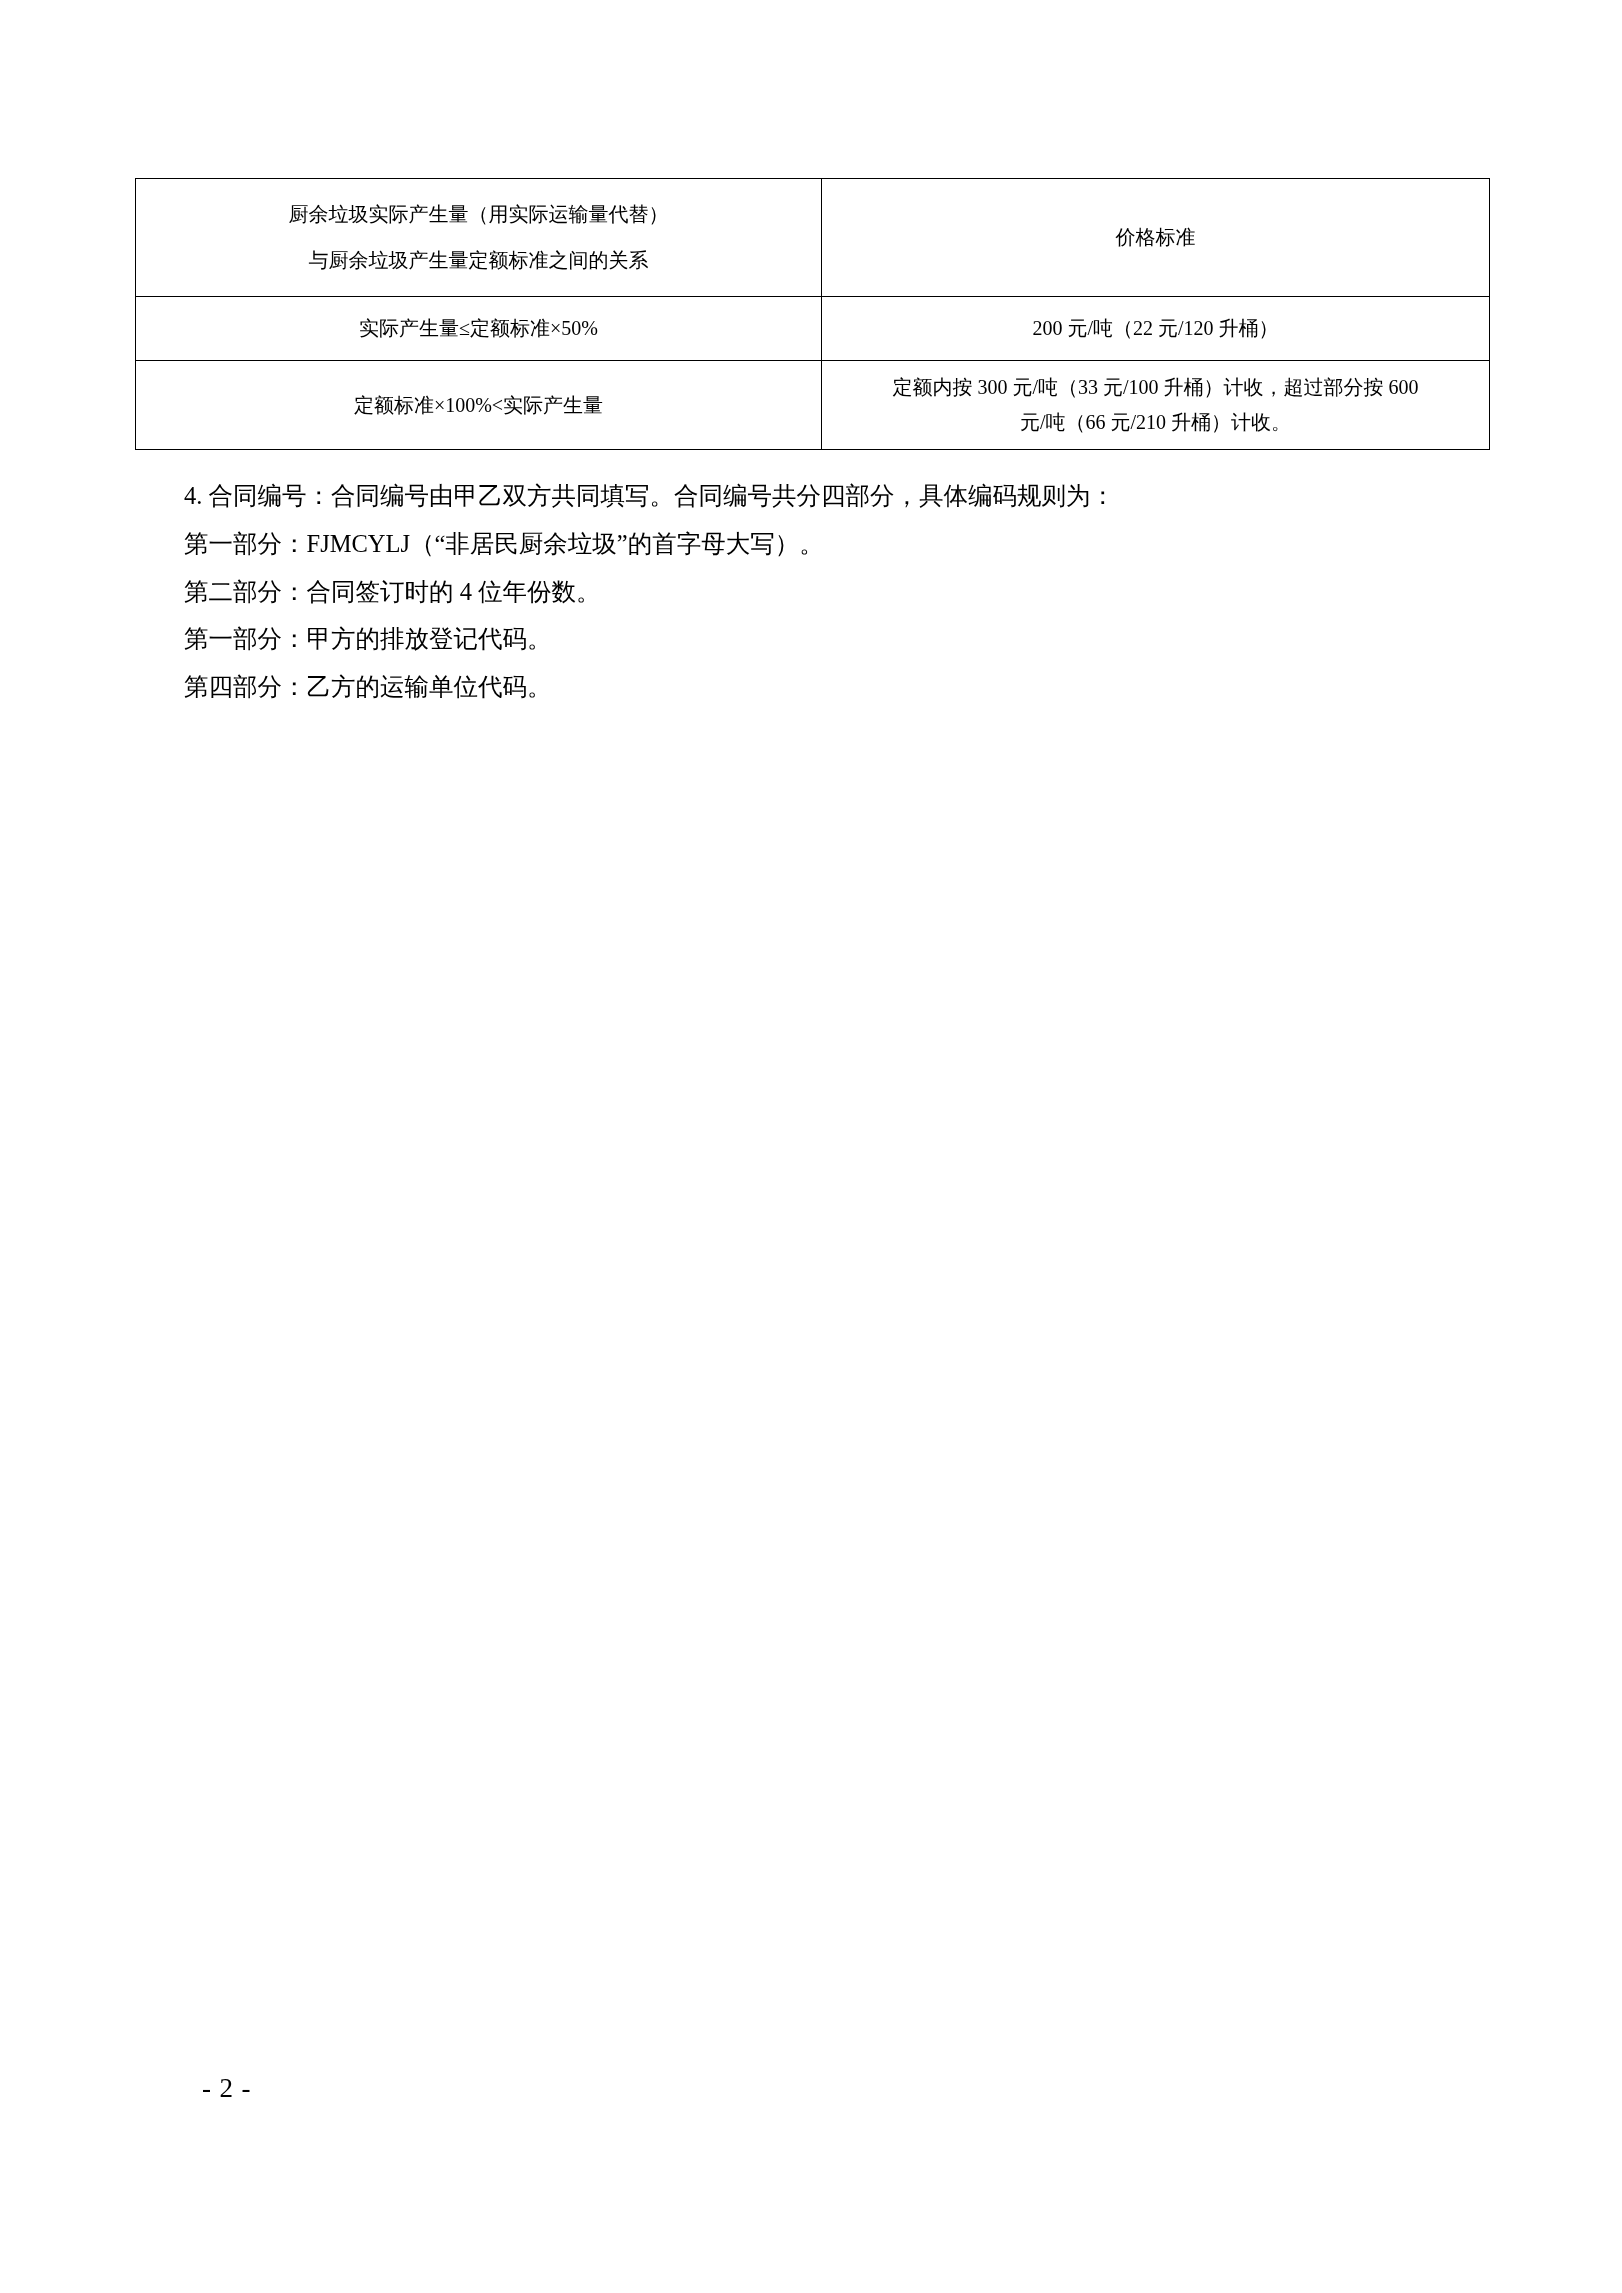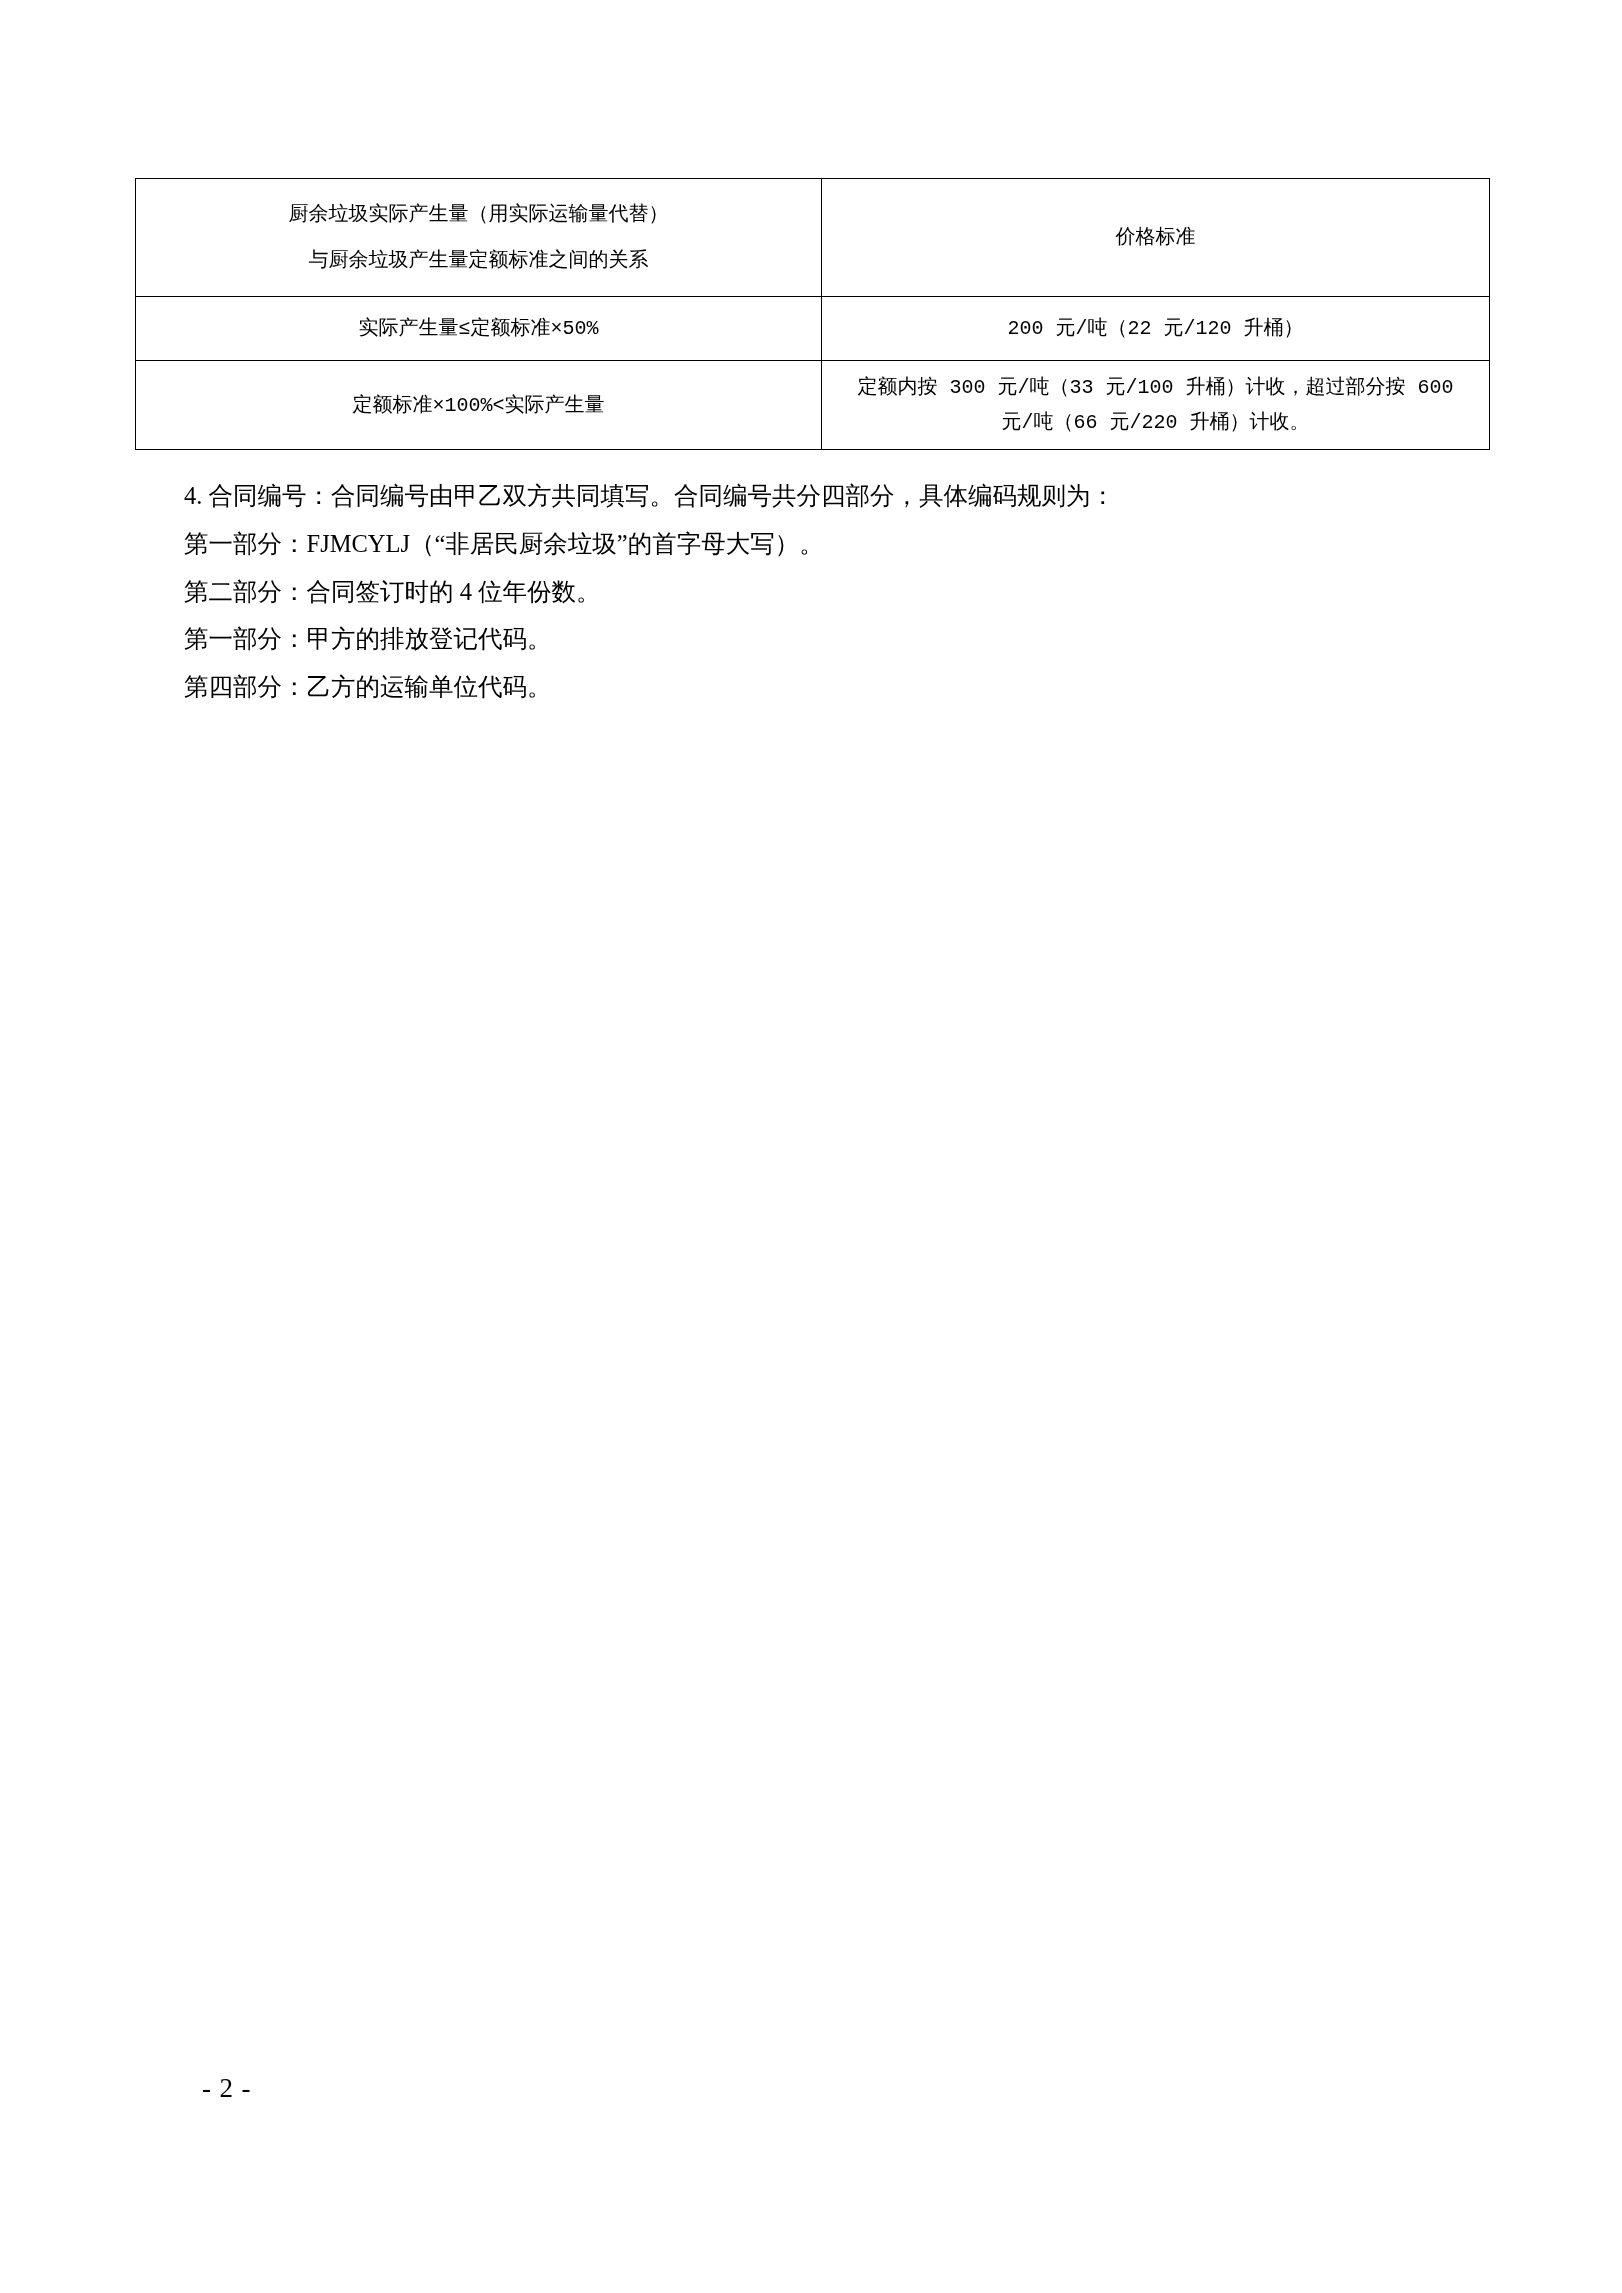--- a/index.html
+++ b/index.html
@@ -33,21 +33,20 @@
     table-layout: fixed;
   }
   table.price-table td {
     border: 1.4px solid #000000;
     text-align: center;
     vertical-align: middle;
     font-size: 20px;
     line-height: 1.75;
     padding: 9px 12.7px;
     box-sizing: border-box;
-    font-family: Liberation Mono, monospace;
   }
   col.c1 { width: 686px; }
   col.c2 { width: 668px; }
 
   .hdr-line { display: block; }
   .hdr-line.first { margin-bottom: 11px; }
   .row-head { height: 118px; }
   .row-a { height: 64px; }
   .row-b { height: 64px; }
   .row-c { height: 83px; }
@@ -101,21 +100,21 @@
           <td>价格标准</td>
         </tr>
         <tr class="row-a">
           <td>实际产生量≤定额标准×50%</td>
           <td>200 元/吨（22 元/120 升桶）</td>
         </tr>
         <tr class="row-c">
           <td>定额标准×100%&lt;实际产生量</td>
           <td class="cell-multiline">
             <span class="hdr-line">定额内按 300 元/吨（33 元/100 升桶）计收，超过部分按 600</span>
-            <span class="hdr-line">元/吨（66 元/220 升桶）计收。</span>
+            <span class="hdr-line">元/吨（66 元/210 升桶）计收。</span>
           </td>
         </tr>
       </tbody>
     </table>
 
     <p class="para first">4. 合同编号：合同编号由甲乙双方共同填写。合同编号共分四部分，具体编码规则为：</p>
     <p class="para indent">第一部分：FJMCYLJ（“非居民厨余垃圾”的首字母大写）。</p>
     <p class="para indent">第二部分：合同签订时的 4 位年份数。</p>
     <p class="para indent">第一部分：甲方的排放登记代码。</p>
     <p class="para indent">第四部分：乙方的运输单位代码。</p>

